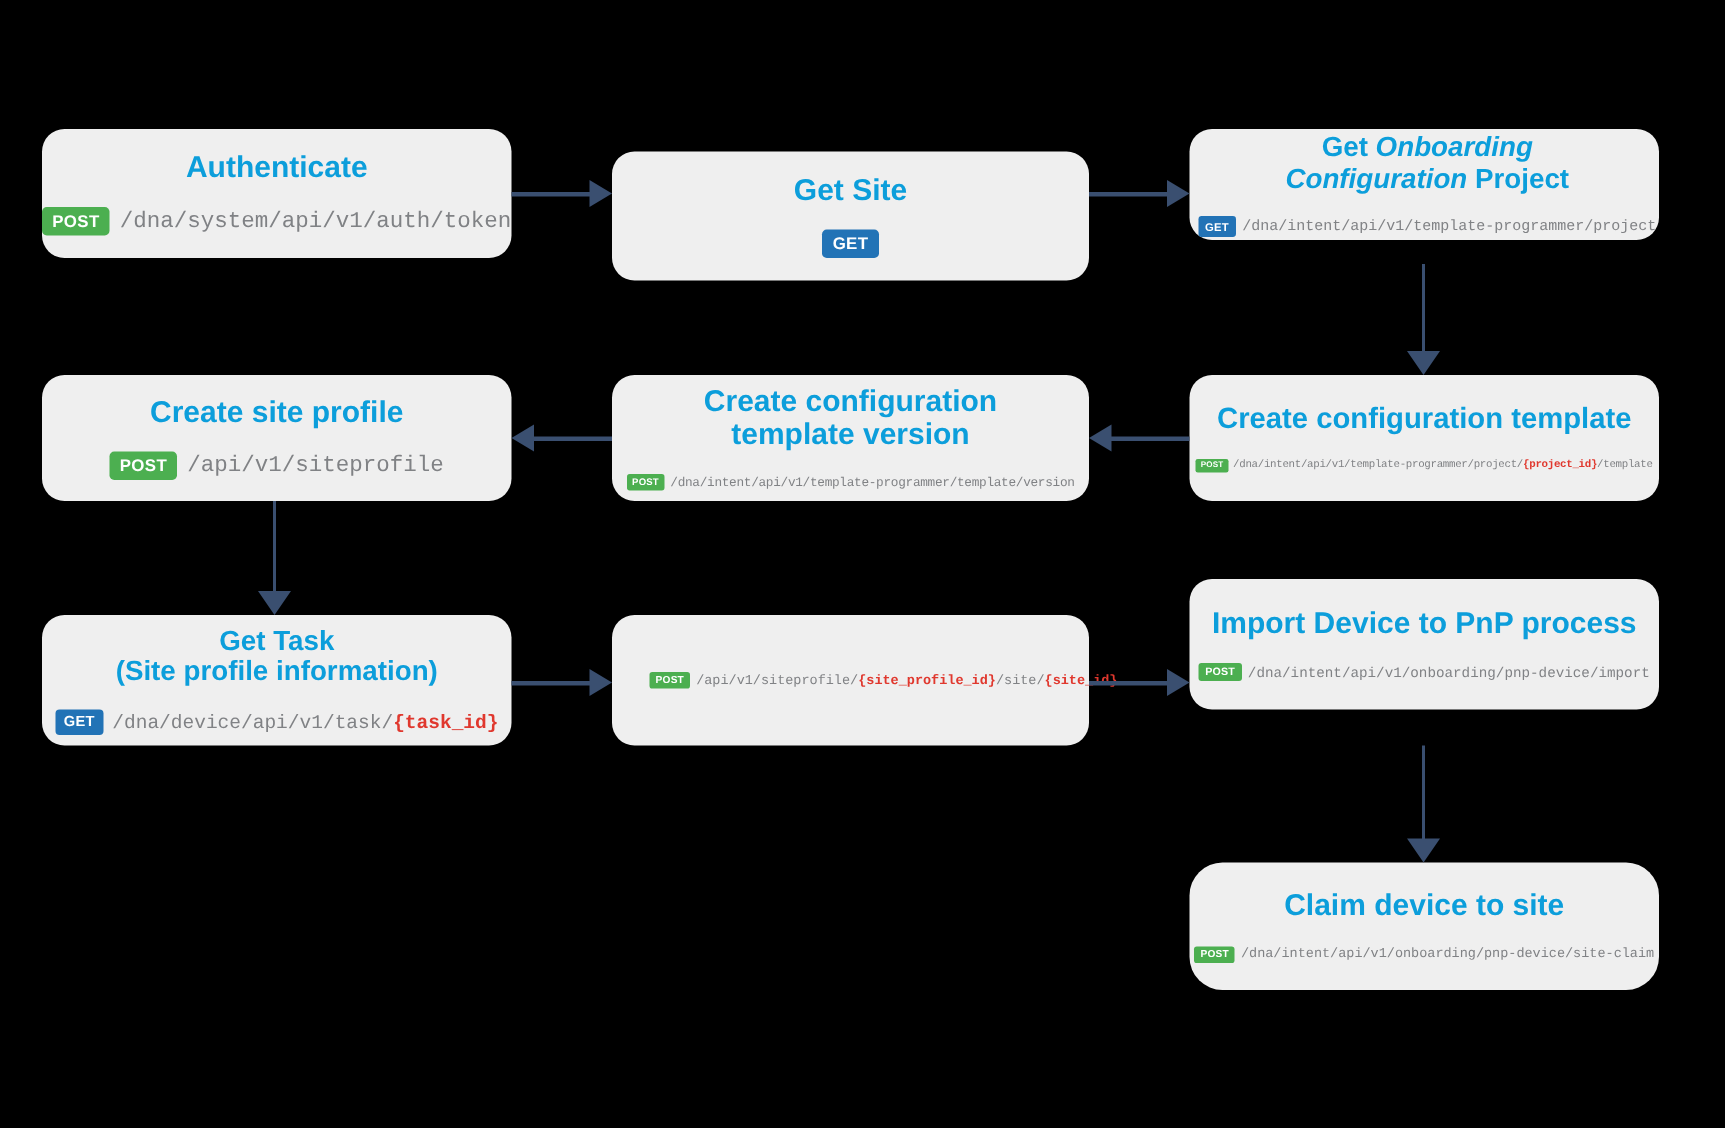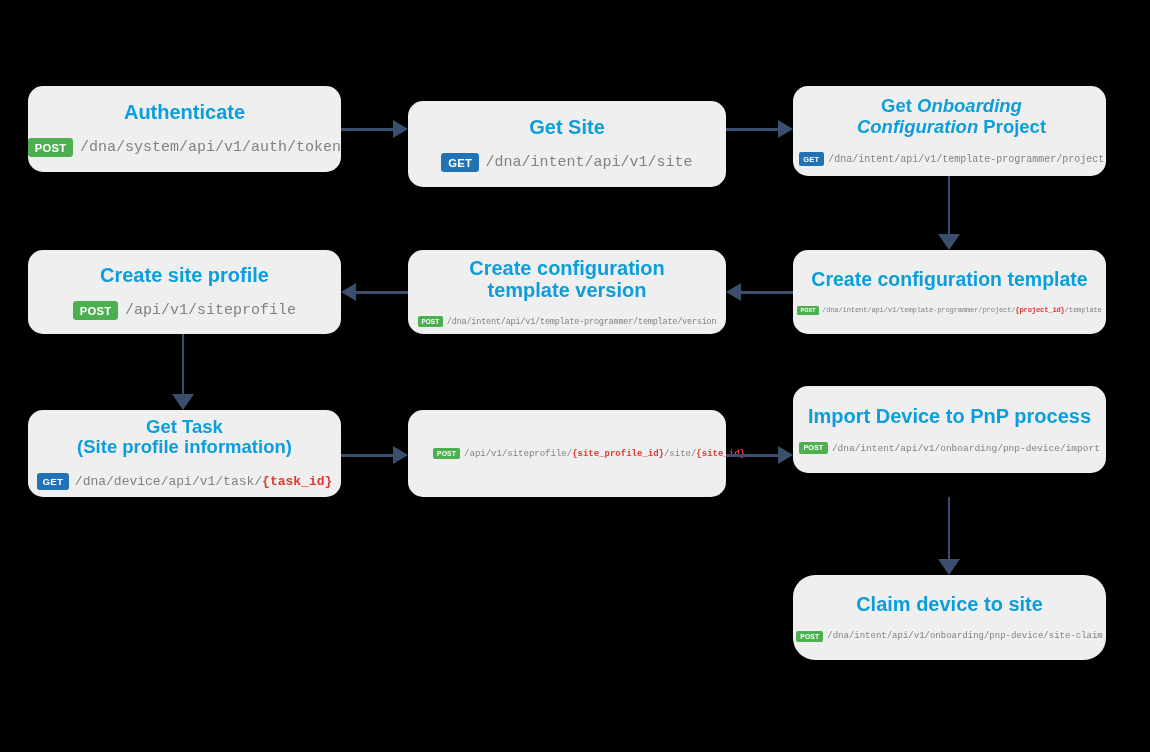--- a/index.html
+++ b/index.html
@@ -59,21 +59,21 @@
   .badge[data-method="GET"]{background:var(--get-blue);}
   .path{
     font-family:"Liberation Mono","DejaVu Sans Mono",monospace;
     color:var(--path-gray);
   }
   .path .param{color:var(--param-red);font-weight:bold;margin-top:27px;}
 
   
   .n1{left:28px;top:86px;width:313px;height:86px;}
   .n2{left:408px;top:101px;width:318px;height:86px;}
-  .n3{left:793px;top:86px;width:313px;height:90px;padding-left:12px;}
+  .n3{left:793px;top:86px;width:313px;height:74px;padding-left:12px;}
   .n4{left:28px;top:250px;width:313px;height:84px;}
   .n5{left:408px;top:250px;width:318px;height:84px;}
   .n6{left:793px;top:250px;width:313px;height:84px;}
   .n7{left:28px;top:410px;width:313px;height:87px;}
   .n8{left:408px;top:410px;width:318px;height:87px;}
   .n9{left:793px;top:386px;width:313px;height:87px;}
   .n10{left:793px;top:575px;width:313px;height:85px;border-radius:22px;}
 
   
   .n1 .api-row{font-size:15px;}
@@ -127,21 +127,20 @@
     <div class="api-row">
       <span class="badge" data-method="POST">POST</span>
       <code class="path"><span>/dna/system/api/v1/auth/token</span></code>
     </div>
   </div>
 
   <div class="node n2">
     <div class="title"><span>Get Site</span></div>
     <div class="api-row">
       <span class="badge" data-method="GET">GET</span>
-      <code class="path"><span>/dna/intent/api/v1/site</span></code>
     </div>
   </div>
 
   <div class="node n3">
     <div class="title"><span>Get </span><em>Onboarding</em><br><em>Configuration</em><span> Project</span></div>
     <div class="api-row">
       <span class="badge" data-method="GET">GET</span>
       <code class="path"><span>/dna/intent/api/v1/template-programmer/project</span></code>
     </div>
   </div>

